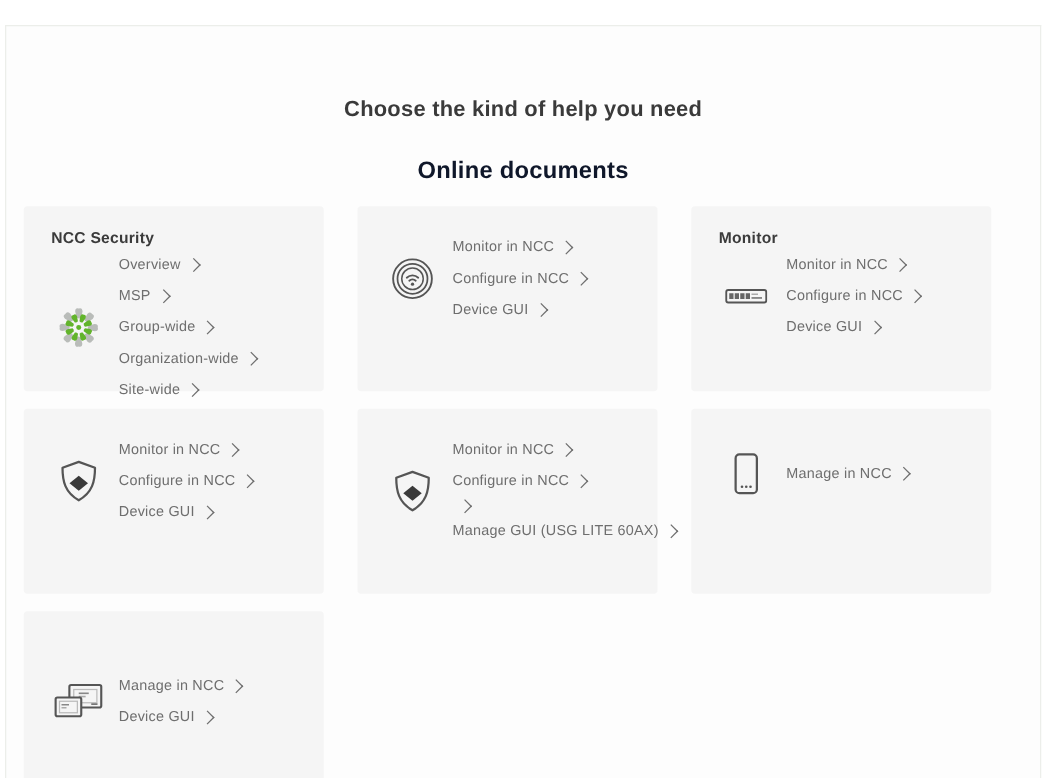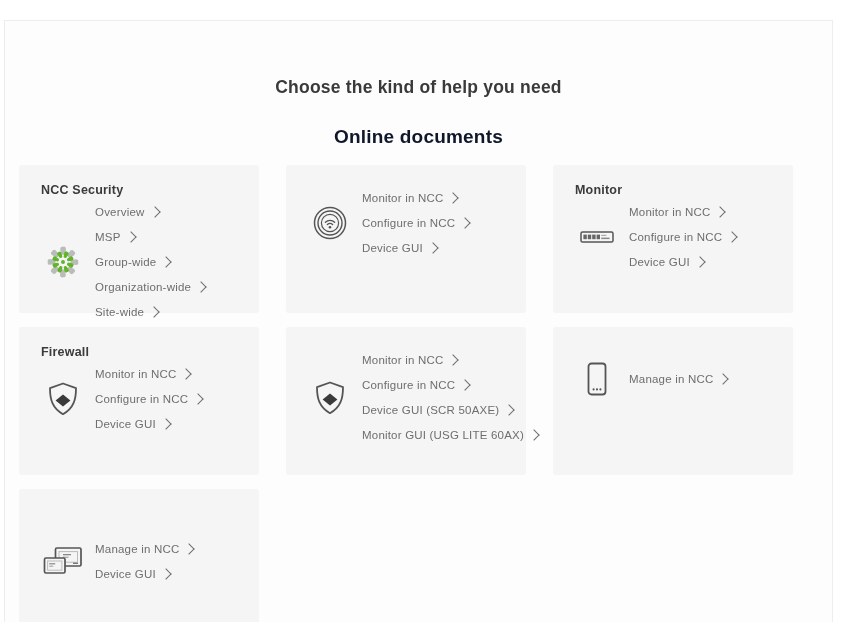--- a/index.html
+++ b/index.html
@@ -302,21 +302,20 @@
                 </span>
             </div>
           </div>
         </div>
 
       </div>
 
       <div class="row">
 
         <div class="card xtall">
-          <div class="card-title">Firewall</div>
           <div class="card-body">
             <div class="icon-wrap">
               <svg width="30" height="34" viewBox="0 0 30 34">
                 <path d="M15,1.5 L28,6.2 C28,17 26,26 15,32.2 C4,26 2,17 2,6.2 Z" fill="none" stroke="#555" stroke-width="1.8" stroke-linejoin="round"></path>
                 <path d="M15,12.6 L22.4,18.6 L15,24.6 L7.6,18.6 Z" fill="#3a3a3a"></path>
               </svg>
             </div>
             <div class="links">
               <span class="link">
                   <span>Monitor in NCC</span>
@@ -345,25 +344,24 @@
             <div class="links">
               <span class="link">
                   <span>Monitor in NCC</span>
                   <i class="chev"></i>
                 </span>
               <span class="link">
                   <span>Configure in NCC</span>
                   <i class="chev"></i>
                 </span>
               <span class="link">
-                  <span>Device GUI (SCR 50AXE)</span>
-                  <i class="chev"></i>
-                </span>
-              <span class="link">
-                  <span>Monitor GUI (USG LITE 60AX)</span>
+                  <i class="chev"></i>
+                </span>
+              <span class="link">
+                  <span>Manage GUI (USG LITE 60AX)</span>
                   <i class="chev"></i>
                 </span>
             </div>
           </div>
         </div>
 
         <div class="card xtall">
           <div class="card-body">
             <div class="icon-wrap">
               <svg width="22" height="34" viewBox="0 0 22 34">

